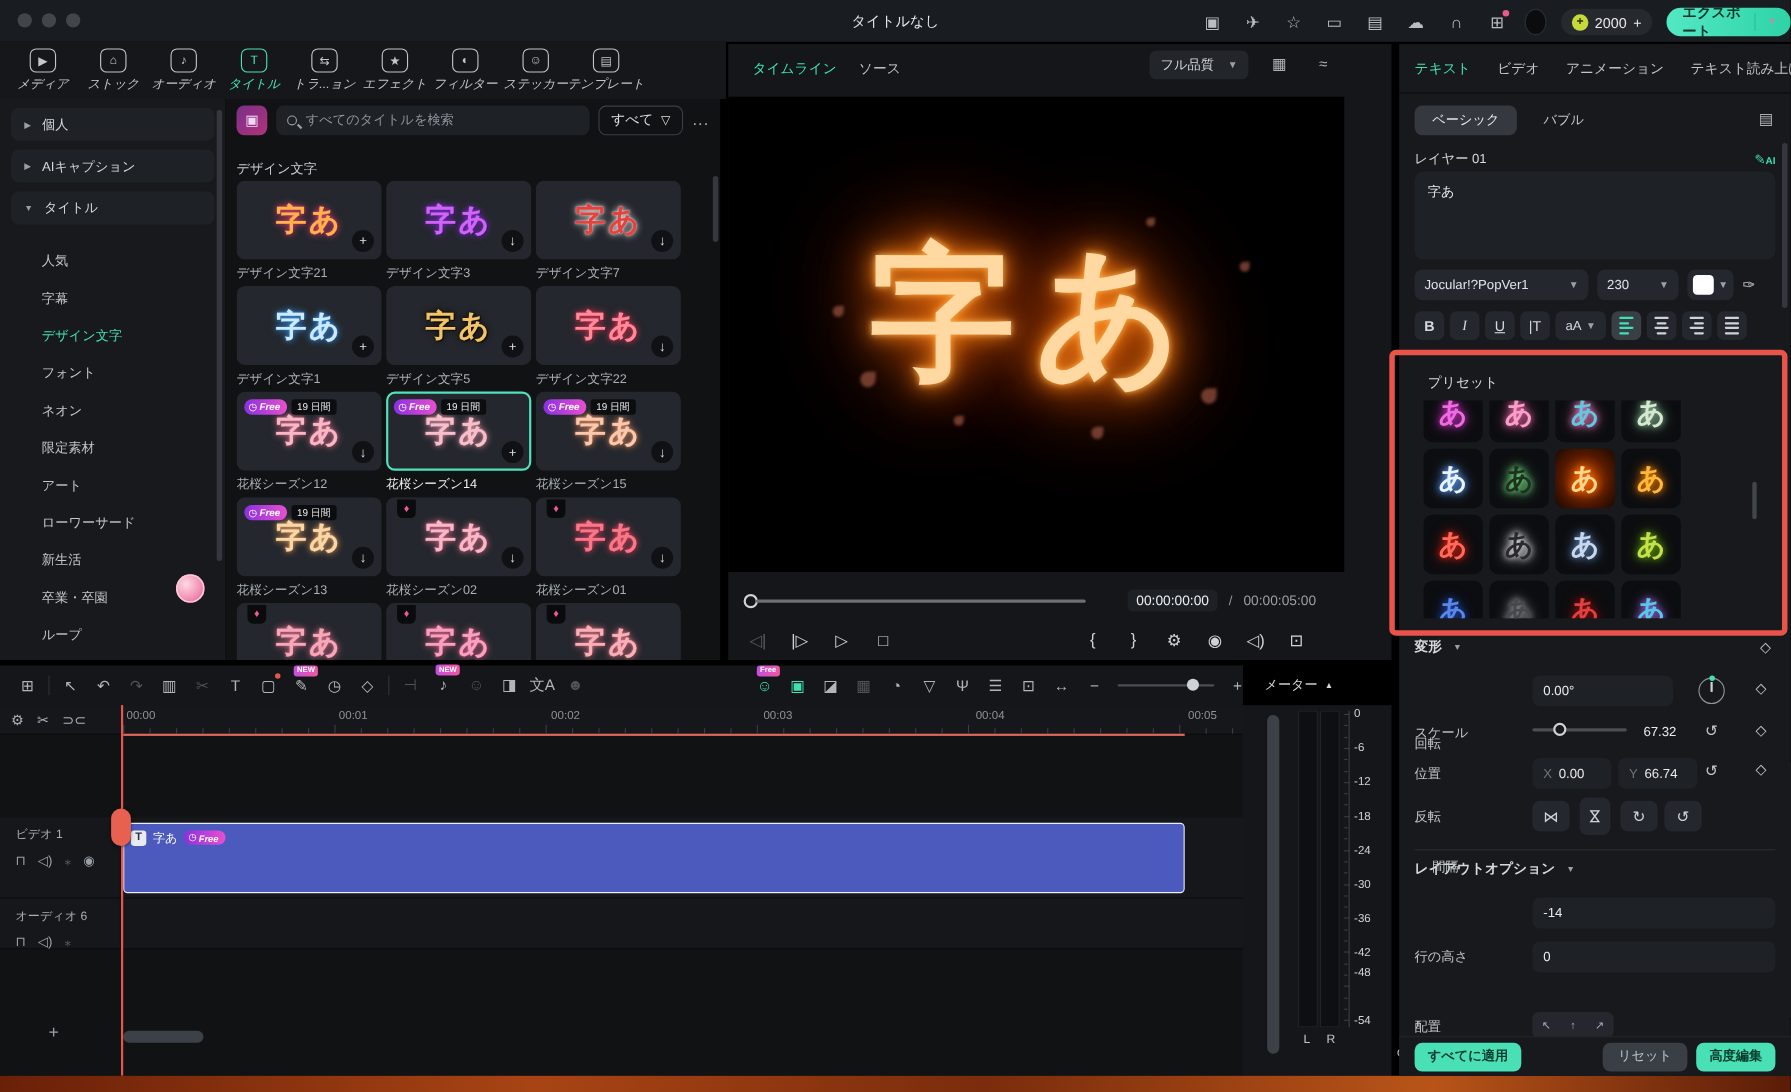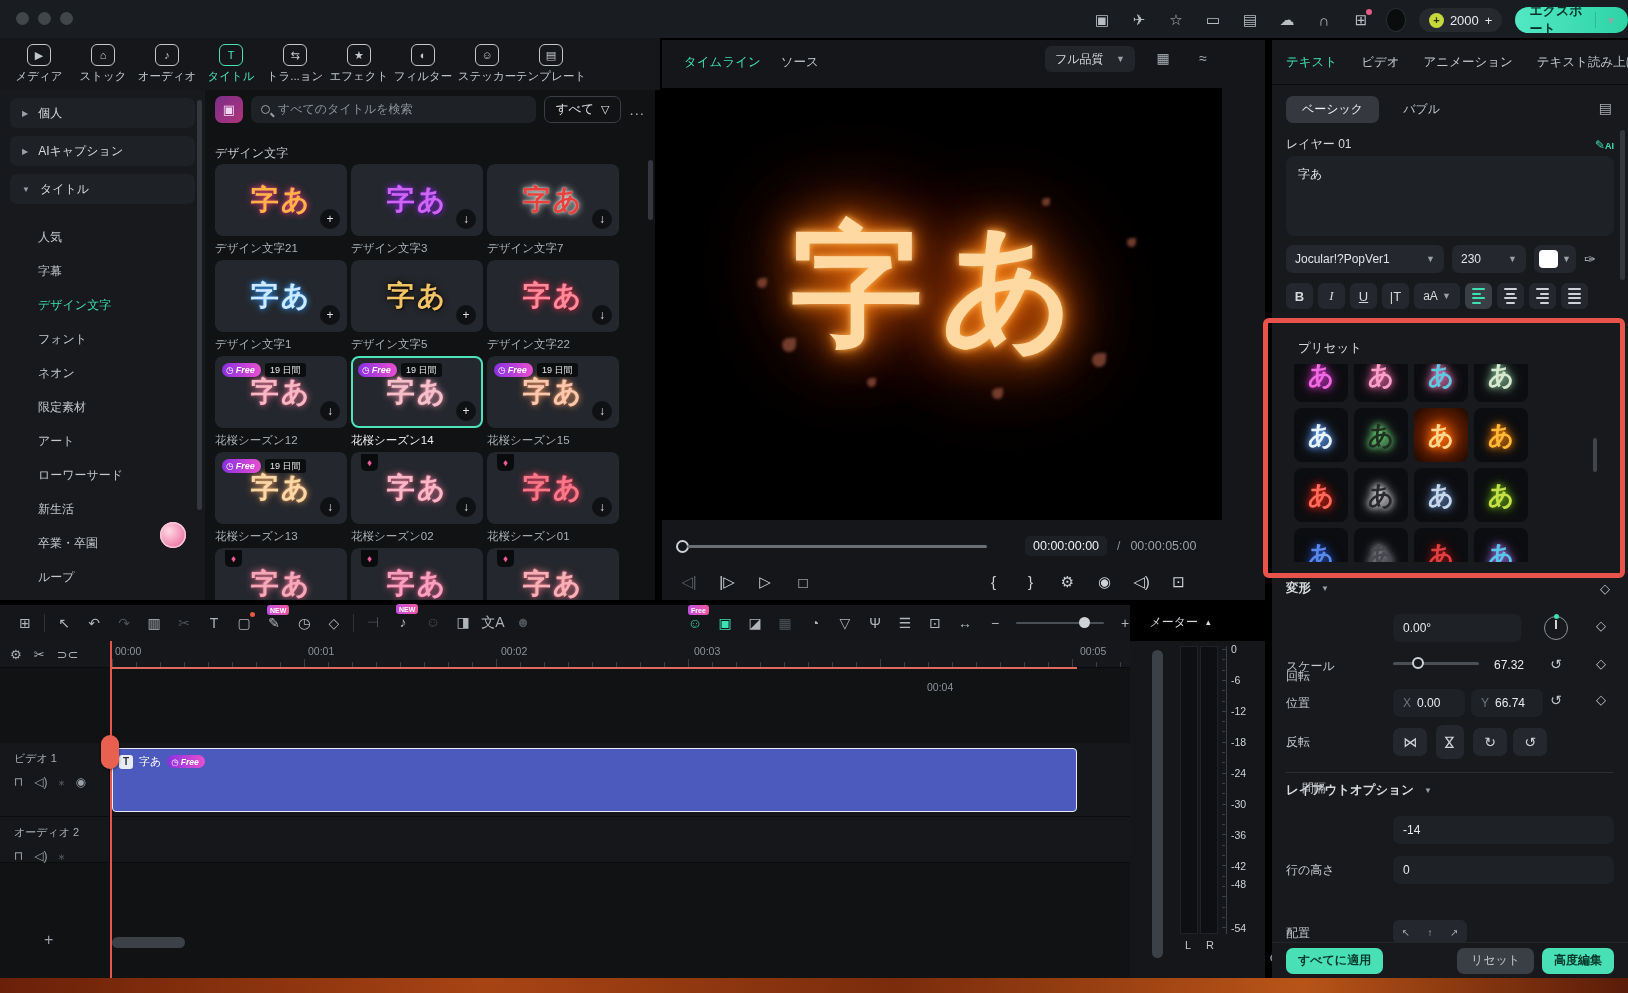--- a/index.html
+++ b/index.html
@@ -20,21 +20,21 @@
   .coin-pill { height:24px; background:#26292e; border-radius:12px; display:flex; align-items:center; gap:6px; padding:0 10px; color:#e8eaec; font-size:13px; }
   .coin { width:15px; height:15px; border-radius:50%; background:#c6d93c; color:#2c3404; font-size:11px; font-weight:bold; display:flex; align-items:center; justify-content:center; }
   .export-btn { height:26px; border-radius:13px; background:linear-gradient(90deg,#52e8c4,#2ed3a6); color:#07342a; font-weight:bold; font-size:13px; display:flex; align-items:center; padding:0 4px 0 14px; gap:8px; cursor:pointer; }
   .export-btn .sep { width:1px; height:16px; background:#0a8a6c55; }
   .export-btn .chev { padding:0 8px 0 2px; font-size:10px; }
 
   
   .ribbon { left:0; top:38px; width:660px; height:52px; background:#15171b; display:flex; align-items:center; padding-left:8px; gap:2px; }
   .mtab { width:62px; display:flex; flex-direction:column; align-items:center; gap:3px; color:#c2c7cb; cursor:pointer; }
   .mtab .mic { width:24px; height:22px; border:1.6px solid currentColor; border-radius:6px; font-size:11px; display:flex; align-items:center; justify-content:center; }
-  .mtab .ml { font-size:11.5px; white-space:nowrap; }
+  .mtab .ml { font-size:11.5px; white-space:nowrap;font-style:italic; }
   .mtab.active { color:#4ae3b5; }
 
   
   .sidebar { left:0; top:90px; width:205px; height:510px; background:#17191d; overflow:hidden; }
   .sgroup { margin:8px 10px 0; height:30px; background:#1e2126; border-radius:7px; display:flex; align-items:center; gap:10px; padding:0 12px; cursor:pointer; color:#d6d9dc; }
   .sgroup .car { font-size:8px; color:#9aa0a5; }
   .sitem { height:34px; display:flex; align-items:flex-end; padding-left:38px; color:#c2c7cb; cursor:pointer; position:relative; }
   .sitem.active { color:#3fe0b2; }
   .sitem .stick { position:absolute; left:160px; top:4px; width:26px; height:26px; border-radius:50%;
      background:radial-gradient(circle at 35% 35%,#ffd9e4,#f08ab0 60%,#d4567e); box-shadow:0 0 0 1.5px #f8c8d8 inset; }
@@ -200,20 +200,21 @@
 </style>
 </head>
 <body>
 
 <div class="abs titlebar">
   <div class="abs traffic">
     <span></span>
     <span></span>
     <span></span>
   </div>
+  <div class="abs win-title">タイトルなし</div>
   <div class="abs tb-icons">
     <div style="display:flex;gap:13px;">
 
         <div class="tb-ic">
           <span>▣</span>
 
         </div>
 
         <div class="tb-ic">
           <span>✈</span>
@@ -995,21 +996,21 @@
 </div>
 
 <div class="abs timeline">
   <div class="ruler">
     <div>
 
     <span class="r-label" style="left: 115px;">00:00</span>
         <span class="r-label" style="left: 308px;">00:01</span>
         <span class="r-label" style="left: 501px;">00:02</span>
         <span class="r-label" style="left: 694px;">00:03</span>
-        <span class="r-label" style="left: 927px; margin-top: 36px;">00:04</span>
+        <span class="r-label" style="left: 887px;">00:04</span>
         <span class="r-label" style="left: 1080px;">00:05</span>
       </div>
     <div class="clip-extent"></div>
   <span class="r-tick" style="left: 112px; height: 8px;"></span>
       <span class="r-tick" style="left: 136px;"></span>
       <span class="r-tick" style="left: 160px;"></span>
       <span class="r-tick" style="left: 184px;"></span>
       <span class="r-tick" style="left: 208px;"></span>
       <span class="r-tick" style="left: 232px;"></span>
       <span class="r-tick" style="left: 256px;"></span>
@@ -1070,21 +1071,21 @@
       <div class="clip-lab">
         <span class="t-chip">T</span>
         <span class="txt">字あ</span>
         <span class="free-pill">◷ <i>Free</i></span>
       </div>
     </div>
   </div>
 
   <div class="track" style="top:176px;height:46px;">
     <div class="track-head">
-      <div class="track-name">オーディオ 2</div>
+      <div class="track-name">オーディオ 6</div>
       <div class="track-ics">
         <span>⊓</span>
         <span>◁)</span>
         <span style="color:#565c62;">⁎</span>
       </div>
     </div>
   </div>
 
   <div class="playhead">
     <span class="ph-handle"></span>

